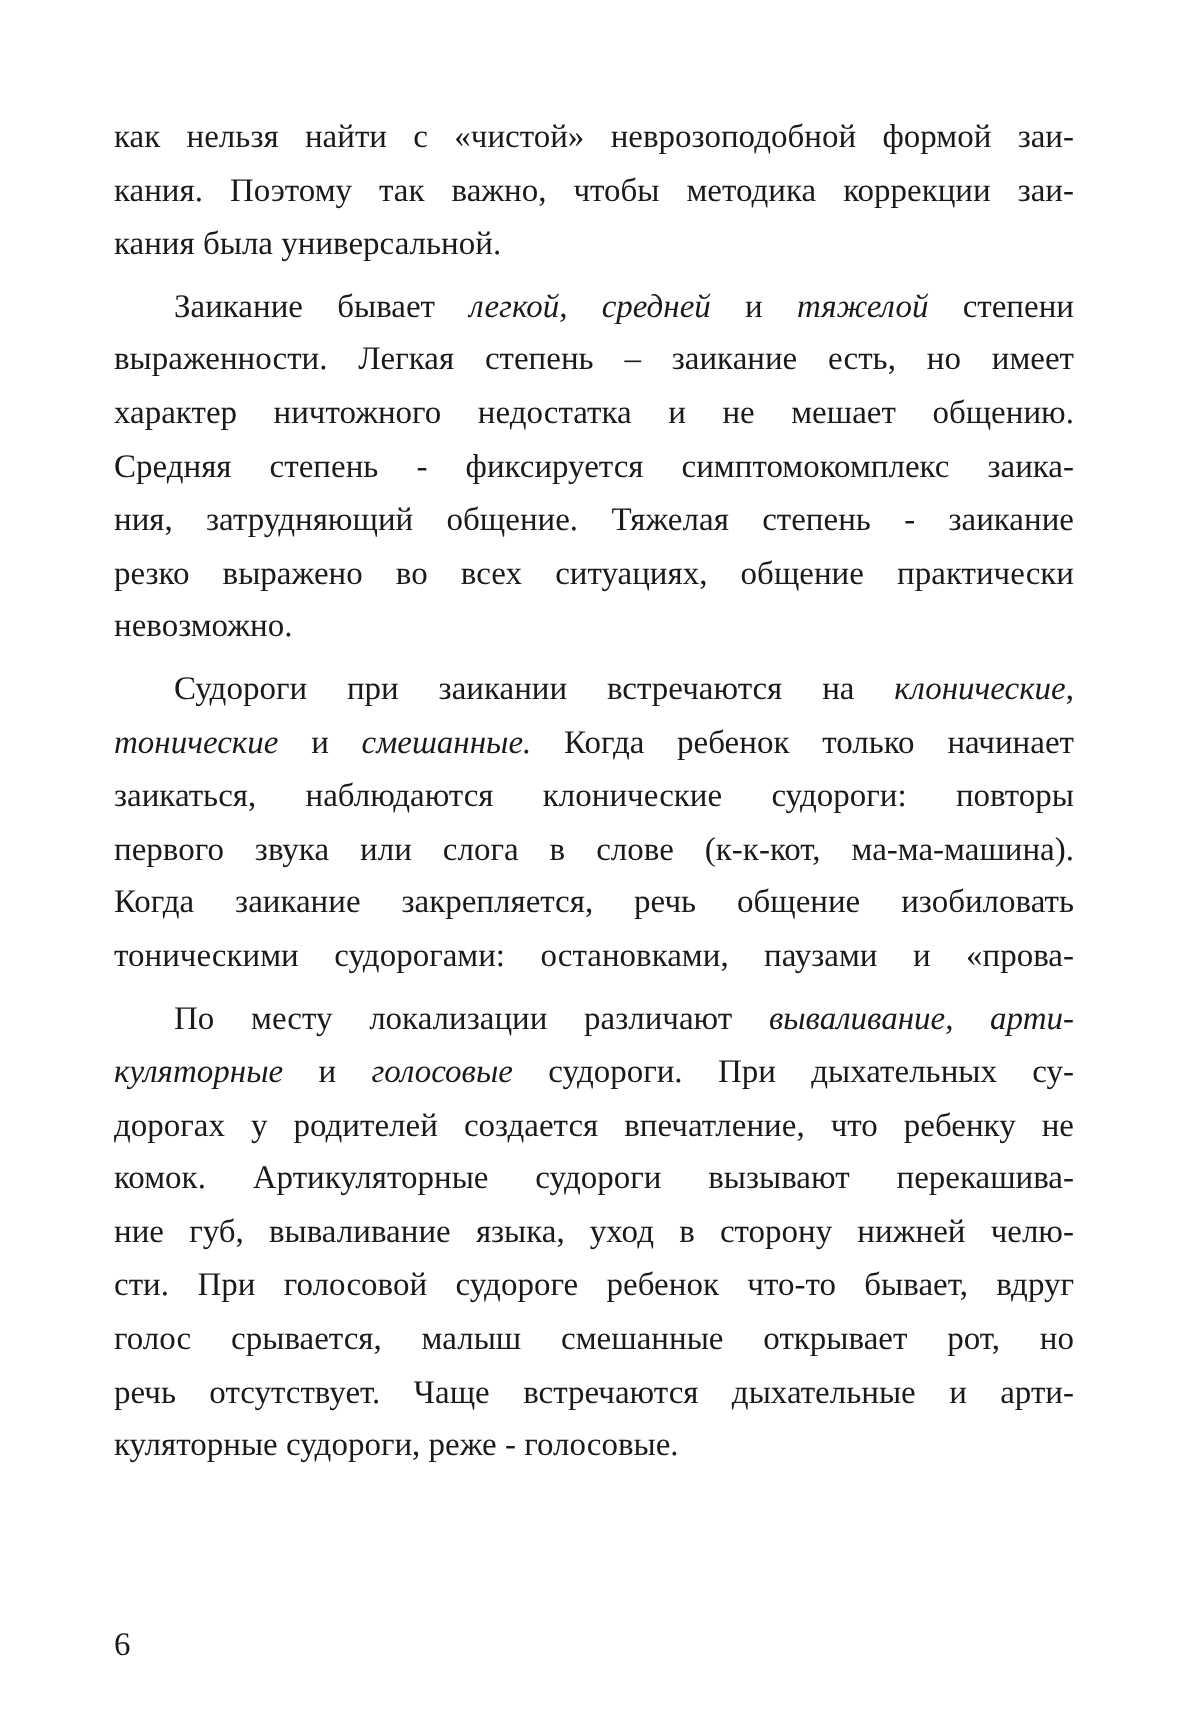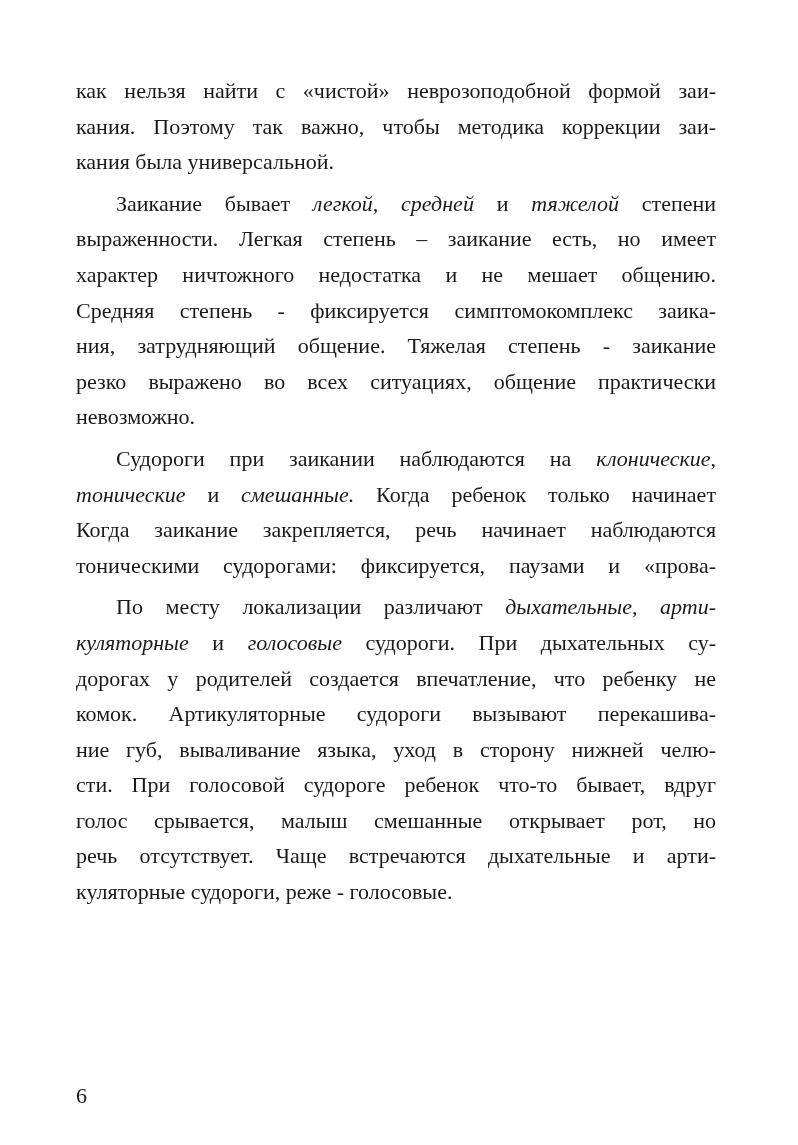--- a/index.html
+++ b/index.html
@@ -69,28 +69,30 @@
         <span class="line indent"><span>Заикание бывает </span><span class="ital">легкой, средней</span><span>  и </span><span class="ital">тяжелой</span><span> степени</span></span>
         <span class="line"><span>выраженности. Легкая степень – заикание есть, но имеет</span></span>
         <span class="line"><span>характер ничтожного недостатка и не мешает общению.</span></span>
         <span class="line"><span>Средняя степень - фиксируется симптомокомплекс заика-</span></span>
         <span class="line"><span>ния, затрудняющий общение. Тяжелая степень - заикание</span></span>
         <span class="line"><span>резко выражено во всех ситуациях, общение практически</span></span>
         <span class="line last"><span>невозможно.</span></span>
       </div>
       <div class="para-gap"></div>
       <div class="paragraph">
-        <span class="line indent"><span>Судороги при заикании наблюдаются на </span><span class="ital">клонические</span><span>,</span></span>
+        <span class="line indent"><span>Судороги при заикании встречаются на </span><span class="ital">клонические</span><span>,</span></span>
         <span class="line"><span class="ital">тонические</span><span> и </span><span class="ital">смешанные.</span><span> Когда ребенок только начинает</span></span>
-        <span class="line"><span>Когда заикание закрепляется, речь начинает наблюдаются</span></span>
-        <span class="line"><span>тоническими судорогами: фиксируется, паузами и «прова-</span></span>
+        <span class="line"><span>заикаться, наблюдаются клонические судороги: повторы</span></span>
+        <span class="line"><span>первого звука или слога в слове (к-к-кот, ма-ма-машина).</span></span>
+        <span class="line"><span>Когда заикание закрепляется, речь общение изобиловать</span></span>
+        <span class="line"><span>тоническими судорогами: остановками, паузами и «прова-</span></span>
       </div>
       <div class="para-gap"></div>
       <div class="paragraph">
-        <span class="line indent"><span>По месту локализации  различают </span><span class="ital">дыхательные, арти-</span></span>
+        <span class="line indent"><span>По месту локализации  различают </span><span class="ital">вываливание, арти-</span></span>
         <span class="line"><span class="ital">куляторные</span><span> и </span><span class="ital">голосовые</span><span> судороги. При дыхательных су-</span></span>
         <span class="line"><span>дорогах у родителей создается впечатление, что ребенку не</span></span>
         <span class="line"><span>комок. Артикуляторные судороги вызывают перекашива-</span></span>
         <span class="line"><span>ние губ, вываливание языка, уход в сторону нижней челю-</span></span>
         <span class="line"><span>сти. При голосовой судороге ребенок что-то бывает, вдруг</span></span>
         <span class="line"><span>голос срывается, малыш смешанные открывает рот, но</span></span>
         <span class="line"><span>речь отсутствует. Чаще встречаются дыхательные и арти-</span></span>
         <span class="line last"><span>куляторные судороги,  реже - голосовые.</span></span>
       </div>
     </div>

